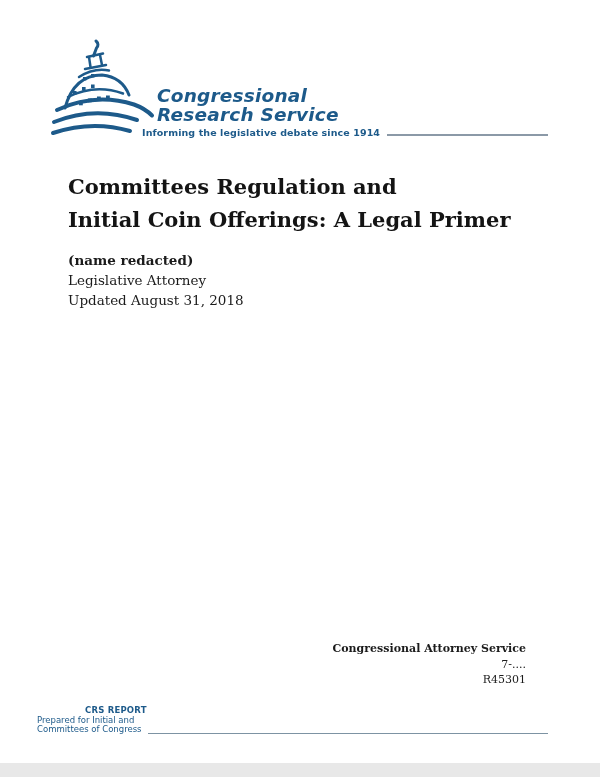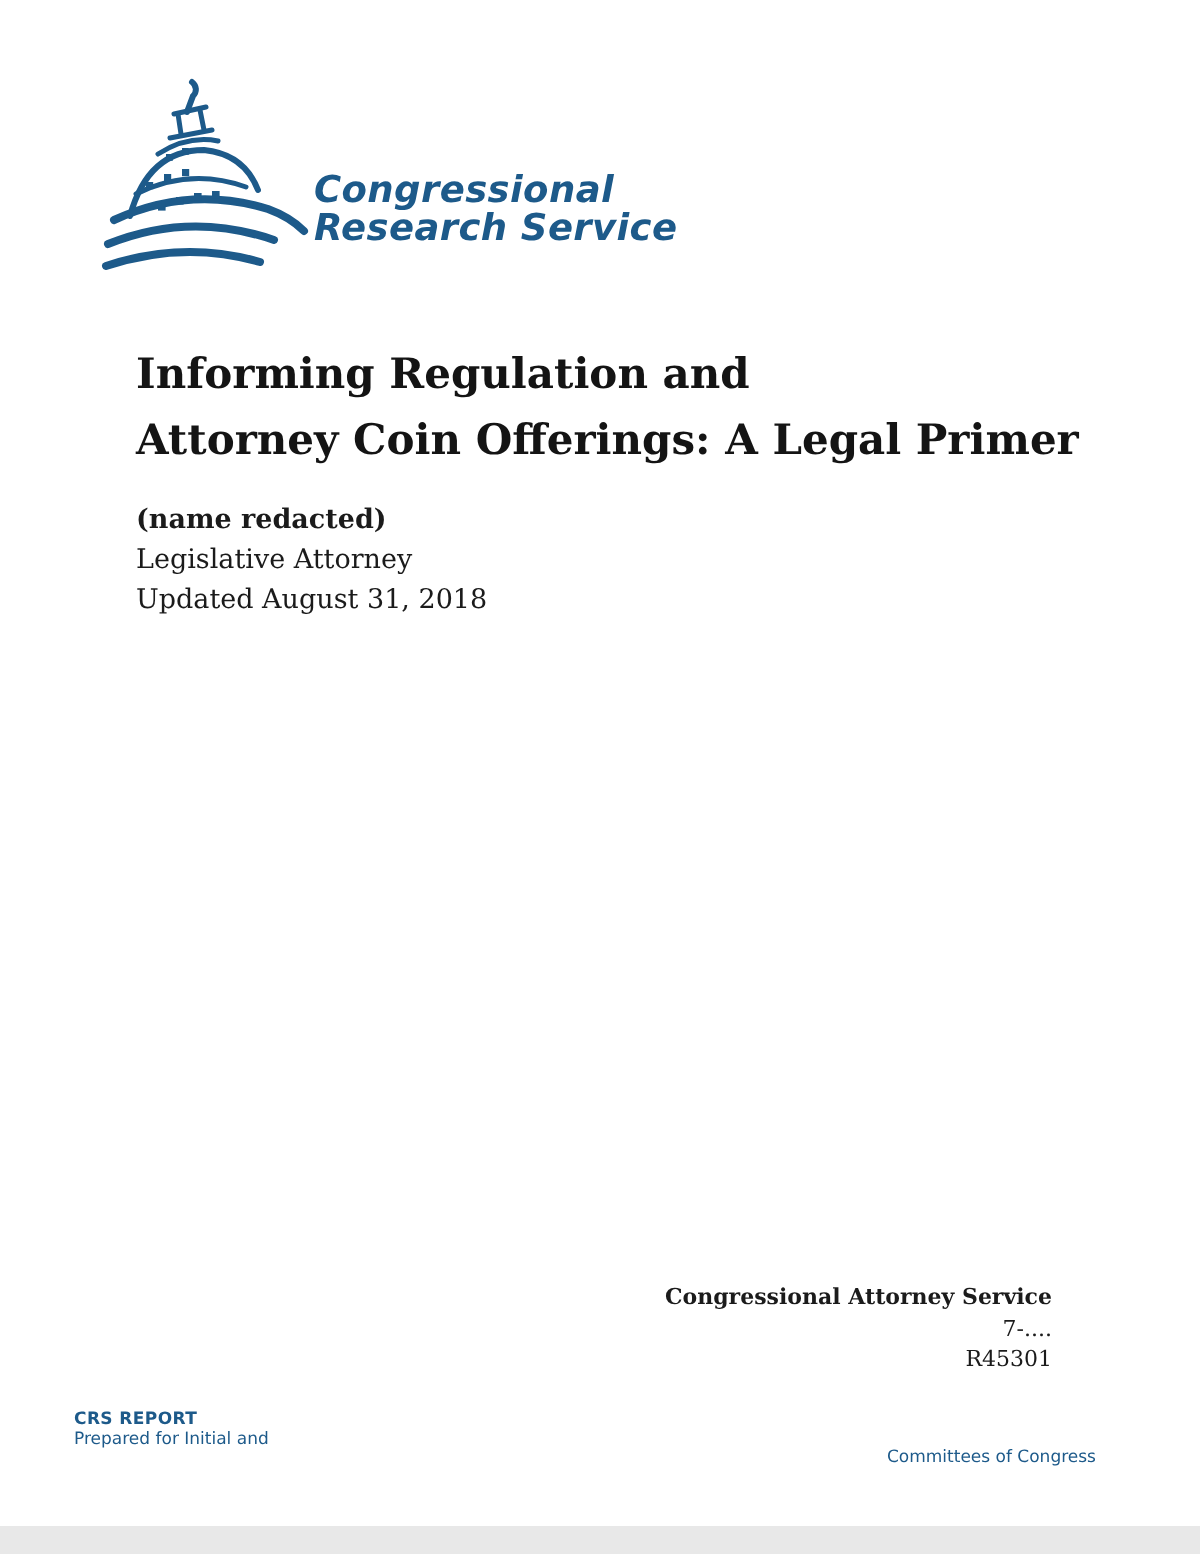--- a/index.html
+++ b/index.html
@@ -93,22 +93,22 @@
   .footer-left {
     position: absolute;
     left: 37px;
     top: 706px;
     width: 511px;
     font-family: "DejaVu Sans", sans-serif;
     font-size: 8.5px;
     line-height: 9.5px;
     color: #1d5a8a;
   }
-  .footer-left .crs-report { font-weight: bold; letter-spacing: 0.2px; }
-  .footer-left .committees-row { display: flex; align-items: flex-end; flex-direction: column; }
+  .footer-left .crs-report { font-weight: bold; letter-spacing: 0.2px; margin-left: 48px; }
+  .footer-left .committees-row { display: flex; align-items: flex-end; }
   .footer-rule {
     flex: 1;
     margin-left: 6px;
     margin-bottom: 1px;
     border-bottom: 1.5px solid #7d93a3;
   }
 </style>
 </head>
 <body>
 
@@ -141,24 +141,28 @@
         <rect x="56" y="59.5" width="3.8" height="3.8"></rect>
       </g>
     </svg>
   </div>
 
   <div class="wordmark">
     <span>Congressional</span>
     <span>Research Service</span>
   </div>
 
+  <div class="tagline-row">
+    <span class="tagline">Informing the legislative debate since 1914</span>
+    <span class="masthead-rule"></span>
+  </div>
 
   <div class="title-block">
-    <div>Informing Regulation and</div>
-    <div>Attorney Coin Offerings: A Legal Primer</div>
+    <div>Committees Regulation and</div>
+    <div>Initial Coin Offerings: A Legal Primer</div>
   </div>
 
   <div class="author-block">
     <div class="author-name">(name redacted)</div>
     <div class="author-role">Legislative Attorney</div>
     <div class="updated-line">Updated August 31, 2018</div>
   </div>
 
   <div class="footer-right">
     <div class="org">Congressional Attorney Service</div>

